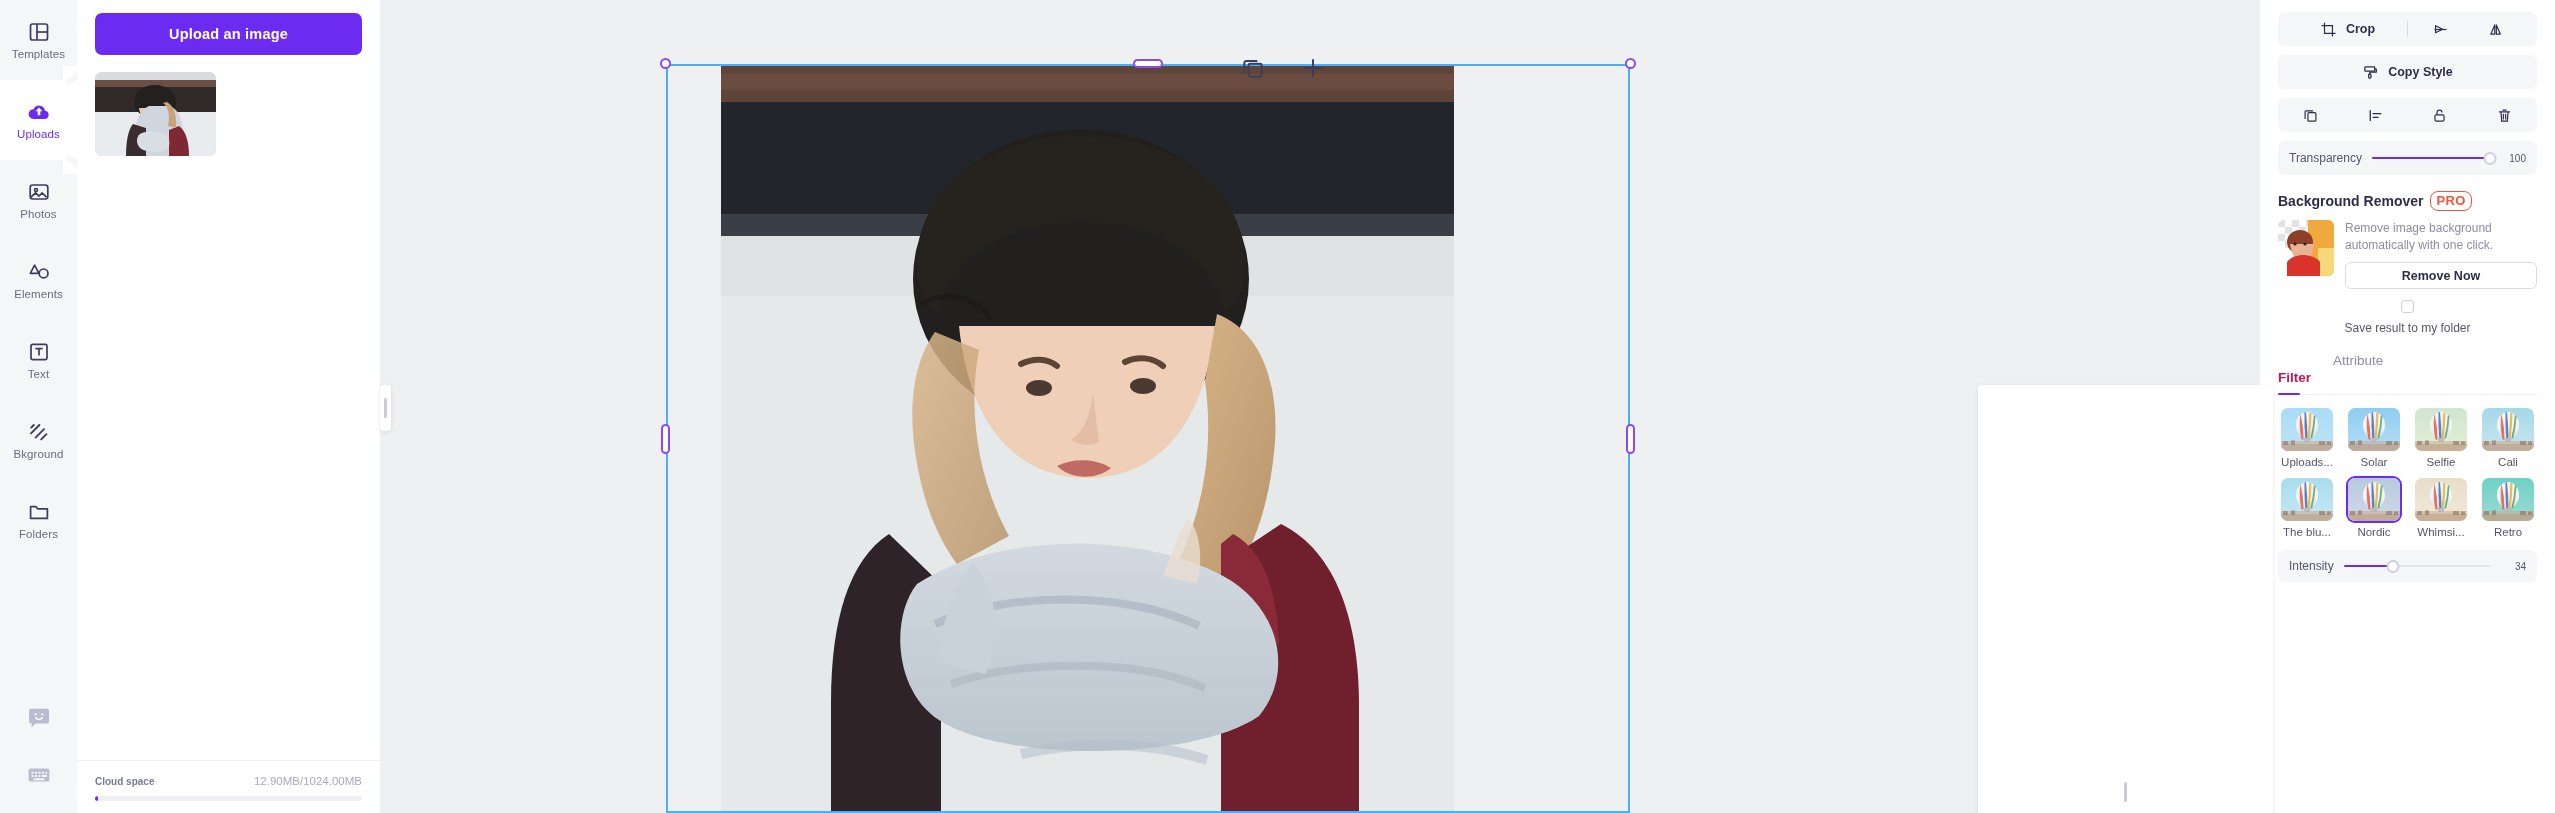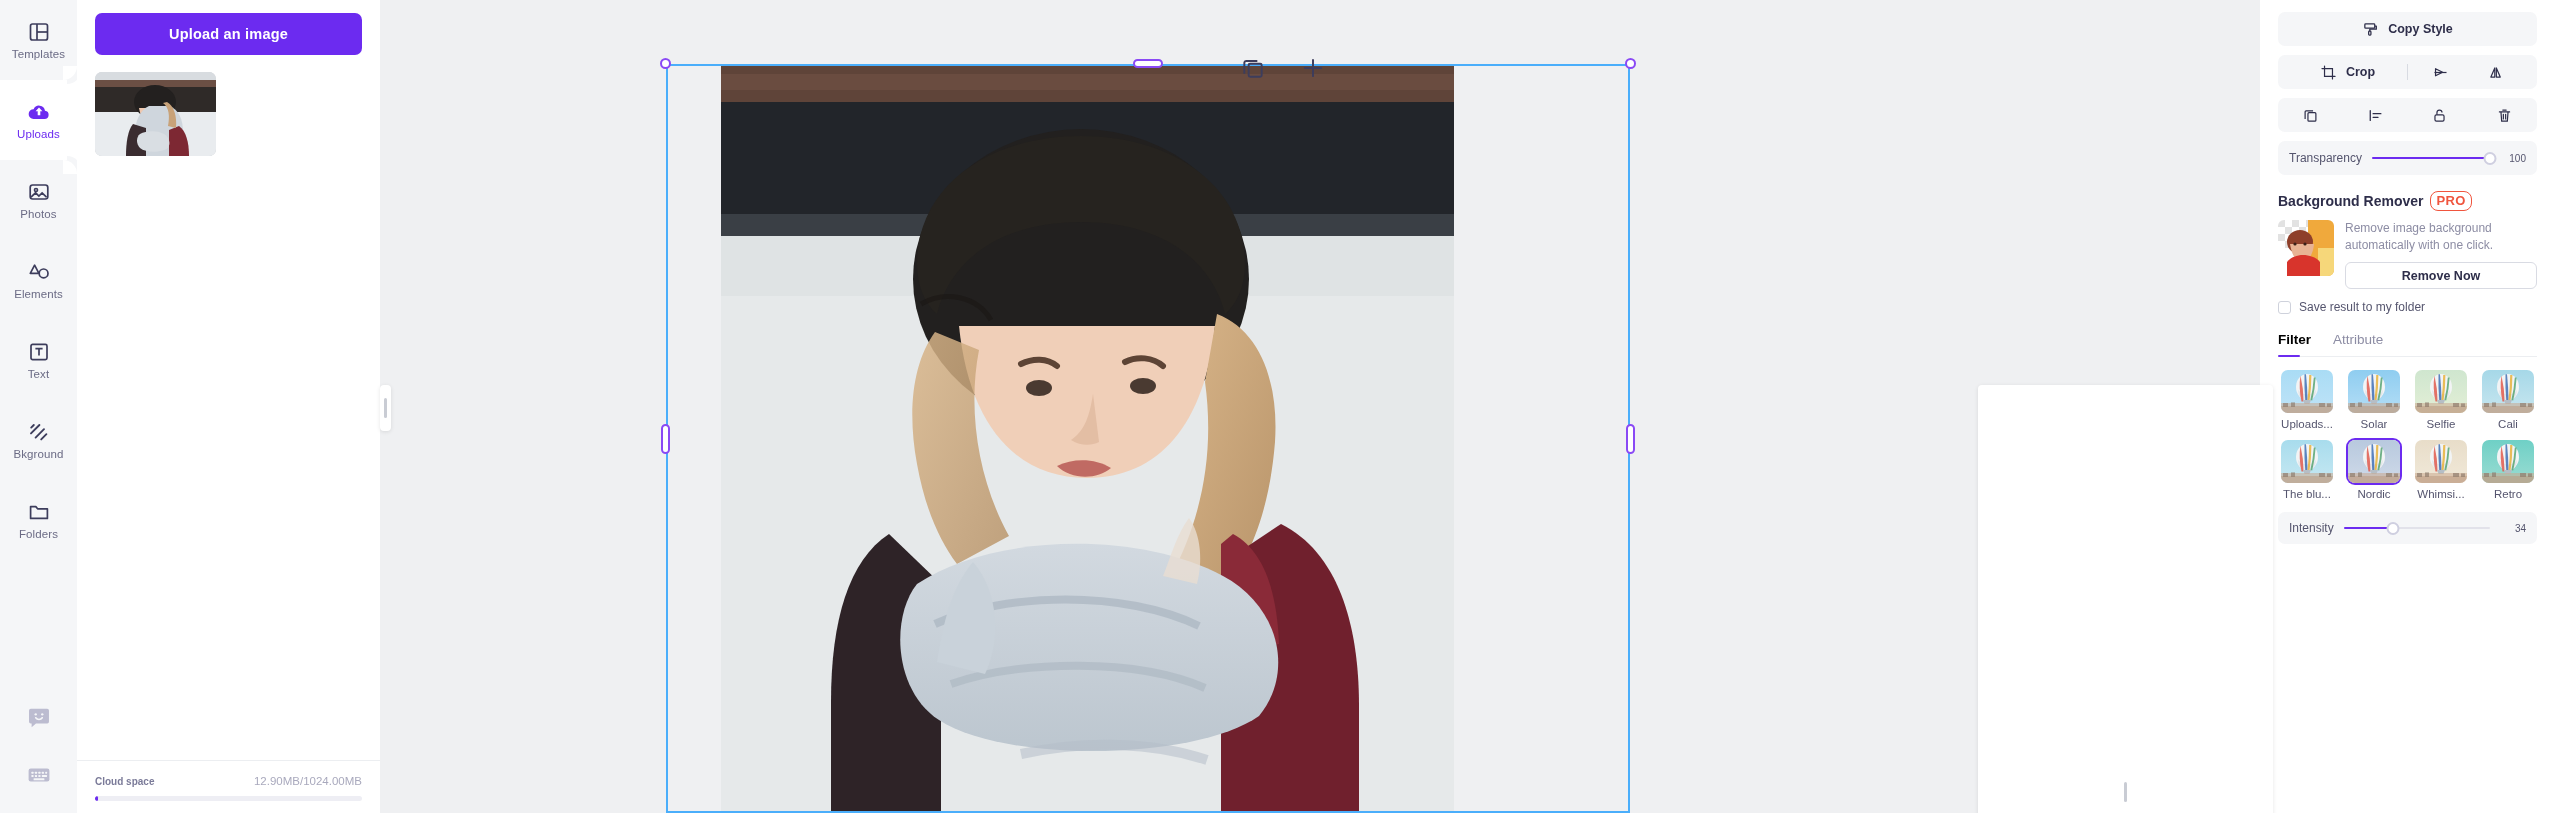--- a/index.html
+++ b/index.html
@@ -165,27 +165,27 @@
   .bgr { display: flex; gap: 11px; }
   .bgr-thumb { width: 56px; height: 56px; border-radius: 6px; overflow: hidden; flex: 0 0 56px; }
   .bgr-thumb svg { display: block; width: 56px; height: 56px; }
   .bgr-right { flex: 1; }
   .bgr-desc { font-size: 12px; color: #8d8da4; line-height: 1.45; }
   .bgr-btn {
     margin-top: 8px; height: 27px; border: 1px solid #d9dbe3; border-radius: 6px;
     display: flex; align-items: center; justify-content: center;
     font-size: 12.5px; font-weight: bold; color: #2e2e4a; cursor: pointer; background: #fff;
   }
-  .chk-row { display: flex; align-items: center; gap: 8px; margin-top: 11px; }
+  .chk-row { display: flex; align-items: center; gap: 8px; margin-top: 11px; flex-direction: column; }
   .chk { width: 13px; height: 13px; border: 1px solid #cfd2dc; border-radius: 3px; cursor: pointer; background: #fff; }
   .chk-lbl { font-size: 12px; color: #55556e; }
 
   .tabs { display: flex; gap: 22px; margin-top: 18px; border-bottom: 1px solid #eceef1; position: relative; }
   .tab { font-size: 13.5px; padding-bottom: 9px; cursor: pointer; color: #8d8da4; }
-  .tab.active { color: #000000; font-weight: bold; }
+  .tab.active { color: #be185d; font-weight: bold; margin-top: 17px; }
   .tab-ul { position: absolute; bottom: -1px; left: 0; width: 22px; height: 2.5px; background: #6c2bf0; border-radius: 2px; }
 
   .filters { display: grid; grid-template-columns: repeat(4, 1fr); gap: 10px 9px; margin-top: 13px; }
   .filt { display: flex; flex-direction: column; align-items: center; gap: 5px; cursor: pointer; }
   .filt-img { width: 52px; height: 43px; border-radius: 7px; overflow: hidden; position: relative; }
   .filt.sel .filt-img { box-shadow: 0 0 0 2px #6c2bf0; }
   .filt-img svg { display: block; width: 52px; height: 43px; }
   .filt-name { font-size: 11.5px; color: #55556e; max-width: 62px; overflow: hidden; text-overflow: ellipsis; white-space: nowrap; text-align: center; }
   .intensity {
     background: #f5f6f8; border-radius: 7px; height: 32px; display: flex;
@@ -398,48 +398,48 @@
       <i></i>
     </div>
   <div class="collapse right">
       <i></i>
     </div>
 
   <aside class="right">
 
     <div class="r-body">
 
-      <div class="tool-row">
-        <svg class="tool-ico" viewBox="0 0 24 24" fill="none" stroke="currentColor" stroke-width="1.8" stroke-linejoin="round">
-          <rect x="4" y="4.2" width="14" height="6" rx="1.2"></rect>
-            <path d="M18 7.2h2.2v4.4H11v3"></path>
-            <rect x="9.4" y="14.4" width="3.2" height="5.4" rx="1"></rect>
-        </svg>
-        <span class="lbl">Copy Style</span>
-      </div>
-
       <div class="tool-row tool-split">
         <div class="grp">
           <svg class="tool-ico" viewBox="0 0 24 24" fill="none" stroke="currentColor" stroke-width="1.7" stroke-linecap="round">
             <path d="M6.4 2.8v14.8h14.8"></path>
               <path d="M2.8 6.4h14.8v14.8"></path>
           </svg>
           <span class="lbl">Crop</span>
         </div>
         <div class="vdiv"></div>
         <div class="right-ic">
           <svg class="tool-ico" viewBox="0 0 24 24" fill="none" stroke="currentColor" stroke-width="1.7" stroke-linejoin="round">
             <path d="M5 6.6l10 5-10 5z"></path>
               <path d="M3.5 12h17"></path>
           </svg>
           <svg class="tool-ico" viewBox="0 0 24 24" fill="none" stroke="currentColor" stroke-width="1.7" stroke-linejoin="round">
             <path d="M11 5.5L5.5 18.5h5.5z"></path>
               <path d="M13.2 5.5l5.5 13h-5.5z"></path>
           </svg>
         </div>
+      </div>
+
+      <div class="tool-row">
+        <svg class="tool-ico" viewBox="0 0 24 24" fill="none" stroke="currentColor" stroke-width="1.8" stroke-linejoin="round">
+          <rect x="4" y="4.2" width="14" height="6" rx="1.2"></rect>
+            <path d="M18 7.2h2.2v4.4H11v3"></path>
+            <rect x="9.4" y="14.4" width="3.2" height="5.4" rx="1"></rect>
+        </svg>
+        <span class="lbl">Copy Style</span>
       </div>
 
       <div class="icon-row">
         <svg class="tool-ico" viewBox="0 0 24 24" fill="none" stroke="currentColor" stroke-width="1.7">
           <rect x="8.4" y="8" width="11.2" height="12" rx="1.4"></rect>
             <path d="M15.6 5.4H5.8A1.4 1.4 0 0 0 4.4 6.8v10"></path>
         </svg>
         <svg class="tool-ico" viewBox="0 0 24 24" stroke="currentColor" stroke-width="1.8" stroke-linecap="round">
           <path d="M4.6 5v14M8.6 9.4h11M8.6 14.6h7"></path>
         </svg>

